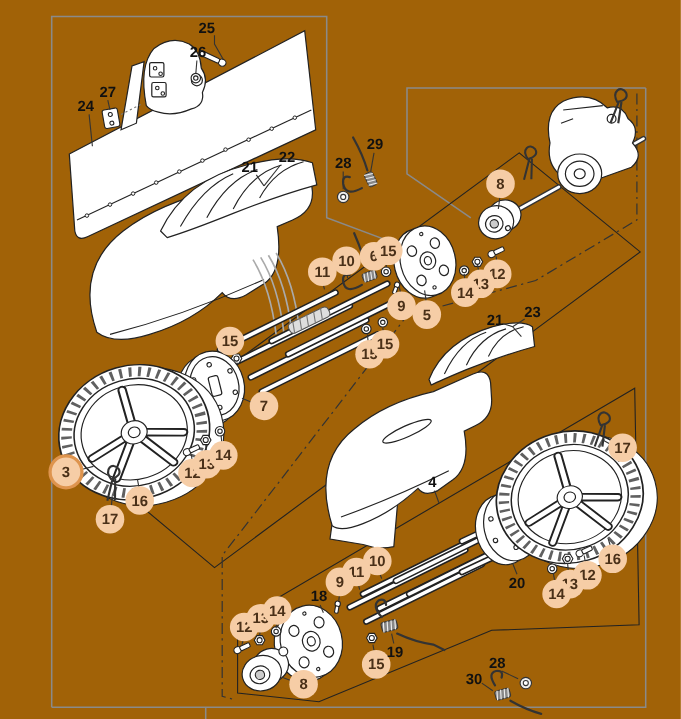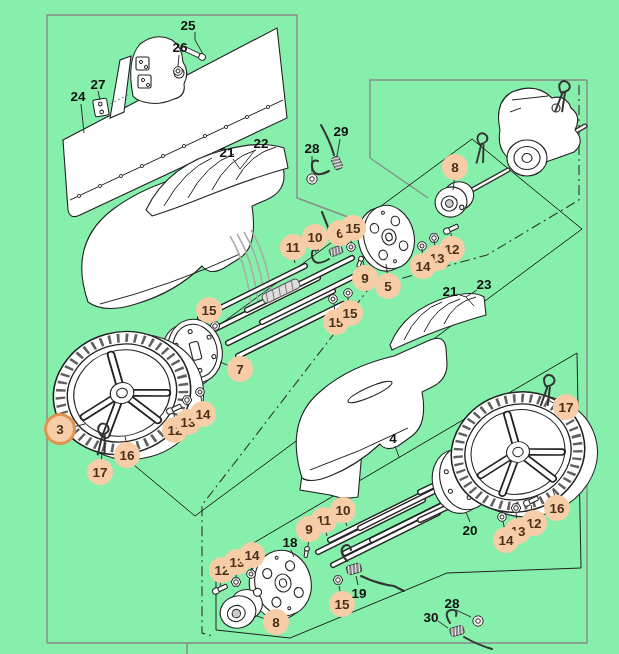--- a/index.html
+++ b/index.html
@@ -1,16 +1,16 @@
 <!DOCTYPE html>
 <html><head>
 <meta charset="utf-8">
 <style>
   html,body{margin:0;padding:0;background:#fff;}
-  .stage{position:relative;width:619px;height:654px;background:#86efac;overflow:hidden;
+  .stage{position:relative;width:619px;height:654px;background:#a16207;overflow:hidden;
          font-family:"Liberation Sans", sans-serif;}
   svg{display:block;}
   .rod-o{stroke:#222;stroke-width:6;stroke-linecap:round;}
   .rod-i{stroke:#fff;stroke-width:3.2;stroke-linecap:round;}
   .thin{stroke:#222;stroke-width:1;fill:none;}
   .part{fill:#fff;stroke:#222;stroke-width:1.1;}
   .grayline{stroke:#8a8a8a;stroke-width:1.4;fill:none;}
   .boxline{stroke:#222;stroke-width:1;fill:none;}
   .dashdot{stroke:#333;stroke-width:1.1;fill:none;stroke-dasharray:10 4 2 4;}
   .wire{stroke:#333;stroke-width:2;fill:none;stroke-linecap:round;}

